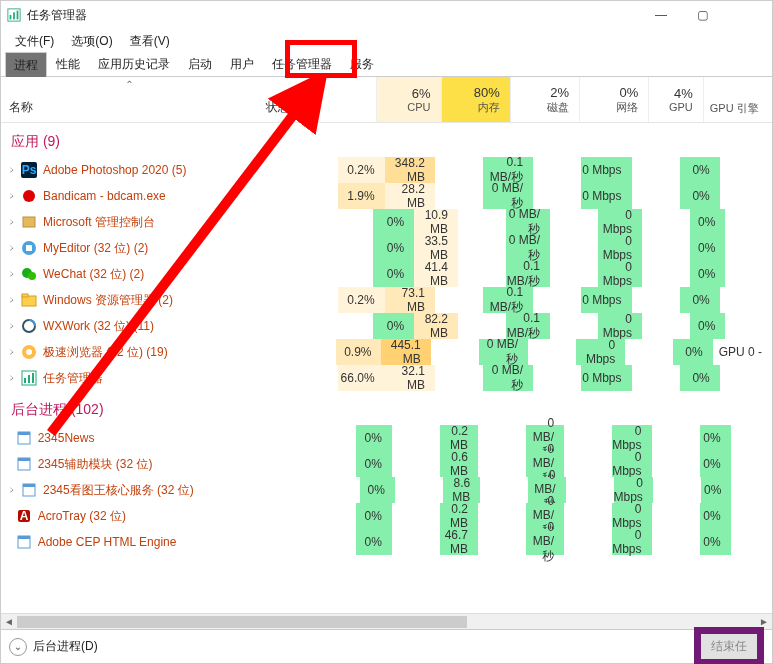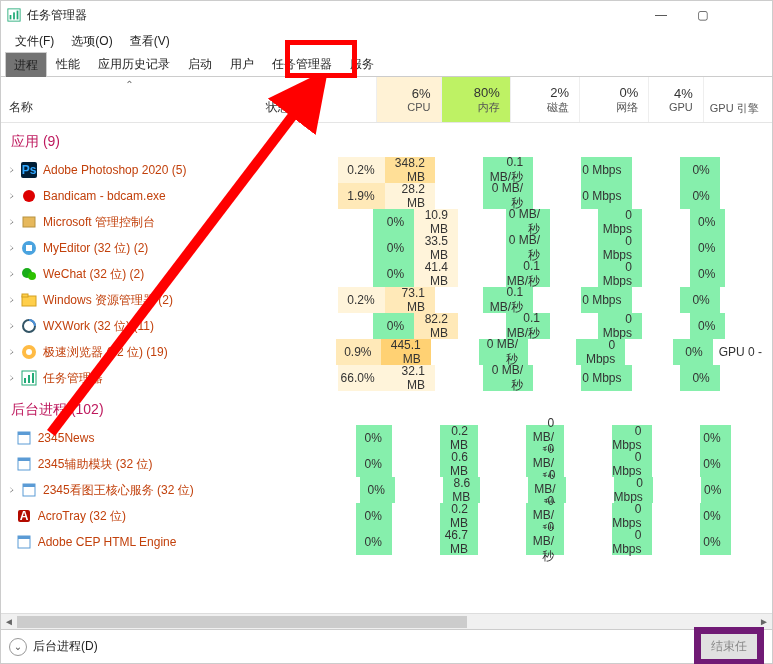--- a/index.html
+++ b/index.html
@@ -41,21 +41,21 @@
 .cell.wide { width: 70px; }
 .cell.gpu { width: 55px; }
 .cell.gpuext { width: 70px; justify-content: flex-start; padding-left: 6px; white-space: nowrap; }
 
 .h0 { background: #86efac; margin-left: 48px; }
 .h1 { background: #fff4da; }
 .h2 { background: #ffe9b8; }
 .h3 { background: #ffdf97; }
 .h4 { background: #ffd173; }
 .hhead1 { background: #fff2d5; }
-.hhead3 { background: #bef264; }
+.hhead3 { background: #fde047; }
 .scrollbar-h { height: 16px; background: #f0f0f0; border-top: 1px solid #ddd; display: flex; align-items: center; }
 .sbtn { width: 16px; height: 16px; display: flex; align-items: center; justify-content: center; color: #666; font-size: 10px; }
 .strack { flex: 1; height: 16px; position: relative; }
 .sthumb { position: absolute; left: 0; width: 450px; top: 2px; height: 12px; background: #ccc; }
 .footer { height: 34px; border-top: 1px solid #ccc; display: flex; align-items: center; padding: 0 8px; }
 .footer .chev { width: 18px; height: 18px; border: 1px solid #999; border-radius: 50%; display: flex; align-items: center; justify-content: center; margin-right: 6px; color: #555; font-size: 10px; }
 .footer .flabel { flex: 1; color: #222; }
 .footer .endbtn { padding: 4px 10px; background: #e1e1e1; border: 7px solid #701a75; color: #888; }
 svg.appicon { width: 16px; height: 16px; }
 </style>

